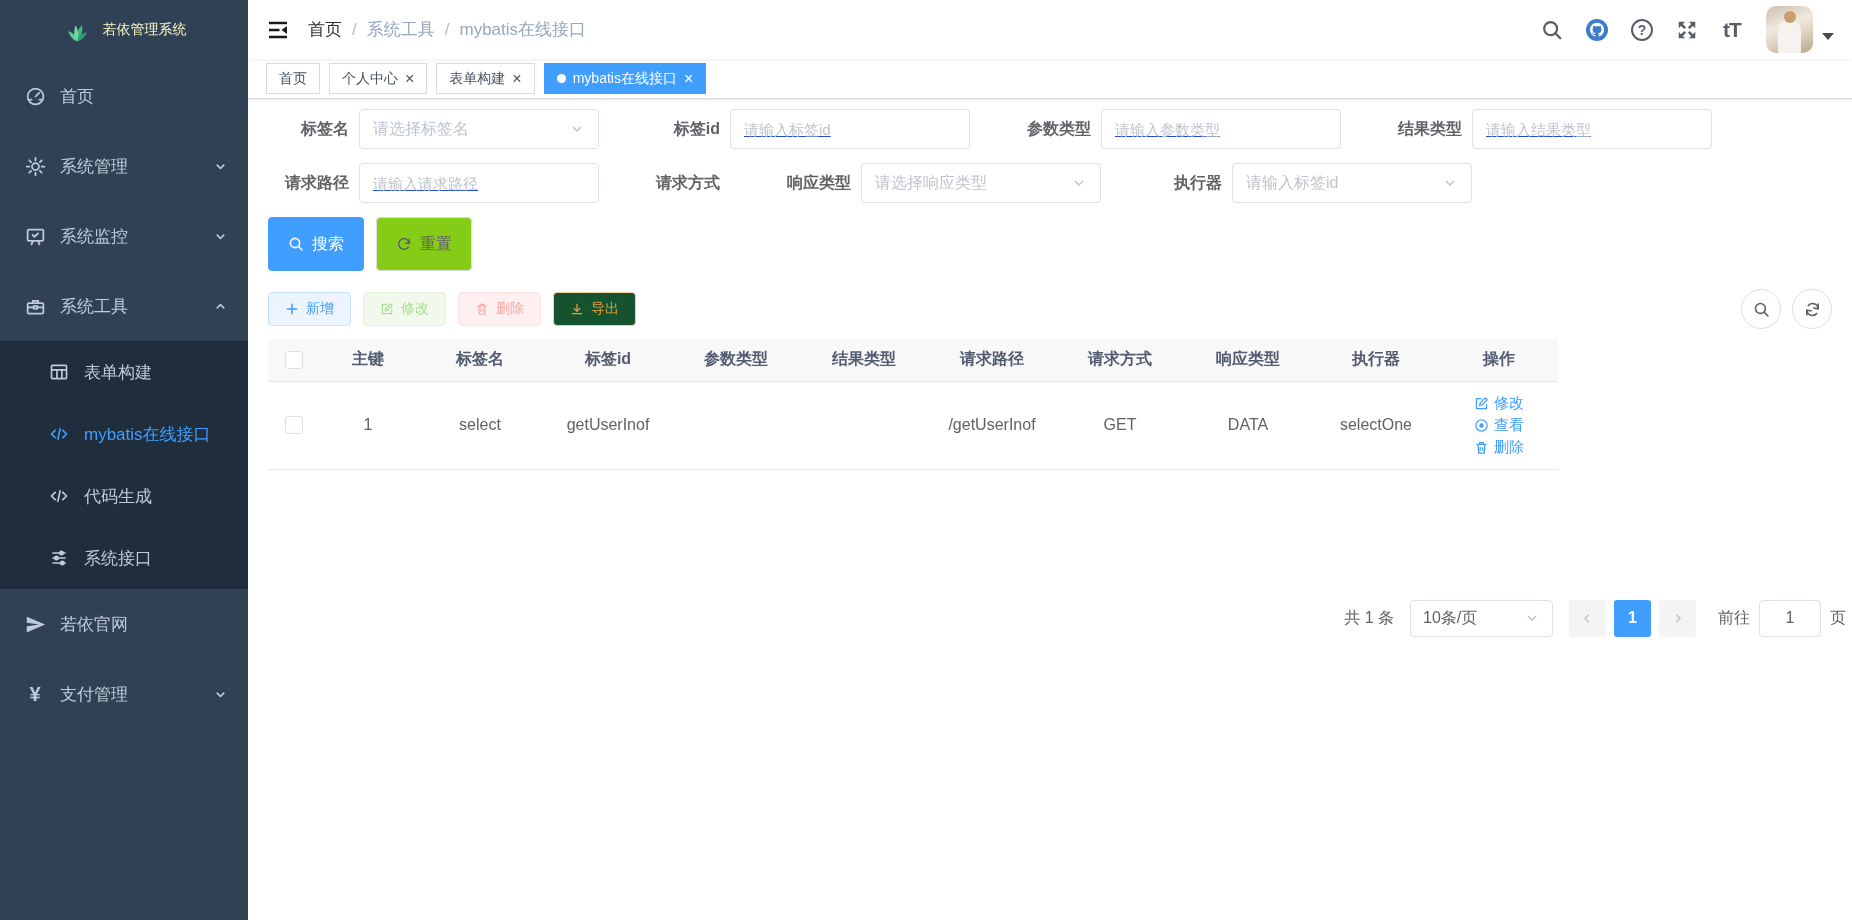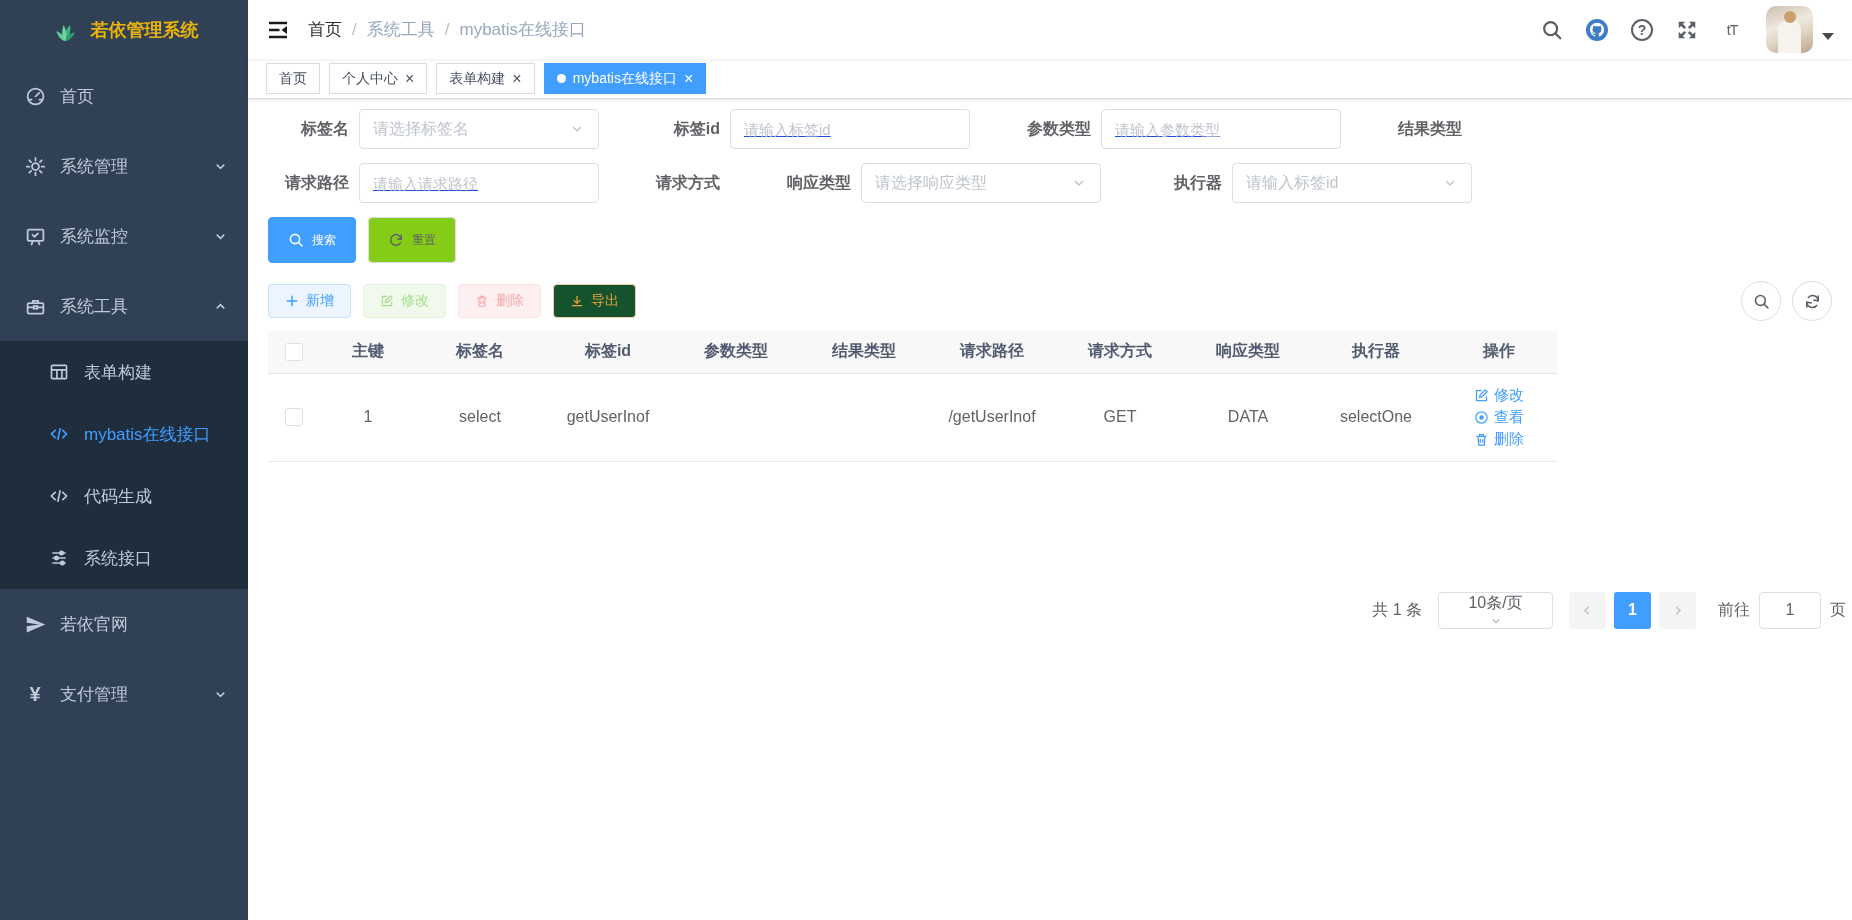--- a/index.html
+++ b/index.html
@@ -3,21 +3,21 @@
 <meta charset="utf-8">
 <style>
   * { margin:0; padding:0; box-sizing:border-box; }
   html,body { width:1852px; height:920px; overflow:hidden;
     font-family:"Liberation Sans","DejaVu Sans",sans-serif; background:#fff; }
   .app { display:flex; width:1852px; height:920px; }
 
   
   .sidebar { width:248px; height:920px; background:#304156; flex-shrink:0; }
   .logo { height:59px; display:flex; align-items:center; justify-content:center; gap:11px; }
-  .logo-title { color:#eab308; font-weight:bold; font-size:18px; }
+  .logo-title { color:#fef9c3; font-weight:normal; font-size:14px; }
   .menu { padding-top:2px; }
   .menu-item { height:70px; display:flex; align-items:center; padding:0 20px 0 24px;
     color:#bfcbd9; font-size:17px; position:relative; cursor:pointer; }
   .menu-item .mi-icon { width:22px; height:22px; margin-right:14px; flex-shrink:0;
     display:flex; align-items:center; justify-content:center; }
   .menu-item .chev { position:absolute; right:20px; }
   .submenu { background:#1f2d3d; }
   .submenu .menu-item { height:62px; padding-left:48px; }
   .menu-item.active { color:#409eff; }
   .yen-glyph { font-size:20px; font-weight:bold; }
@@ -31,21 +31,21 @@
   .hamburger { width:24px; height:24px; color:#1a1a1a; cursor:pointer; }
   .breadcrumb { margin-left:18px; font-size:17px; display:flex; align-items:center; gap:10px; }
   .bc-first { color:#303133; cursor:pointer; }
   .bc-sep { color:#b6bdc9; }
   .bc-rest { color:#97a8be; }
   .nav-right { margin-left:auto; display:flex; align-items:center; }
   .nav-ic { width:24px; height:24px; color:#5a5e66; margin-left:21px; cursor:pointer;
     display:flex; align-items:center; justify-content:center; }
   .help-circle { width:22px; height:22px; border:2px solid #5a5e66; border-radius:50%;
     font-size:14px; font-weight:bold; display:flex; align-items:center; justify-content:center; }
-  .fontsize { font-size:14px; font-weight:normal; letter-spacing:-1px; }
+  .fontsize { font-size:21px; font-weight:bold; letter-spacing:-1px; }
   .avatar { width:47px; height:47px; border-radius:10px; margin-left:22px; cursor:pointer;
     background:linear-gradient(160deg,#cdbfae 0%,#efe9df 40%,#e3d7c6 60%,#b9a58c 100%); position:relative; overflow:hidden; }
   .avatar:after { content:""; position:absolute; left:12px; top:14px; width:23px; height:40px;
     background:#f6f3ee; border-radius:10px 10px 0 0; }
   .avatar:before { content:""; position:absolute; left:18px; top:5px; width:12px; height:12px;
     background:#c99f6e; border-radius:50%; z-index:1; }
   .caret-down { width:0; height:0; border-left:6px solid transparent; border-right:6px solid transparent;
     border-top:7px solid #4a4a4a; margin:14px 0 0 9px; cursor:pointer; }
 
   
@@ -64,22 +64,22 @@
   .flabel { width:81px; text-align:right; margin-right:10px; font-weight:bold;
     color:#606266; font-size:16px; white-space:nowrap; }
   .control { width:240px; height:40px; border:1px solid #dcdfe6; border-radius:4px;
     display:flex; align-items:center; padding:0 13px; background:#fff; }
   .control input { border:none; outline:none; width:100%; font:inherit; font-size:15px; color:#1d4ed8; background:transparent;text-decoration:underline; }
   .control input::placeholder { color:#bfc4cc; }
   .sel-placeholder { color:#bfc4cc; font-size:16px; flex:1; }
   .sel-chev { color:#c0c4cc; width:16px; height:16px; }
 
   .btn-row { display:flex; align-items:center; margin:4px 0 18px 0; }
-  .btn { display:inline-flex; align-items:center; gap:8px; height:46px; padding:0 19px;
-    border-radius:4px; font-size:12px; cursor:pointer; border:1px solid transparent; }
+  .btn { display:inline-flex; align-items:center; gap:8px; height:54px; padding:0 19px;
+    border-radius:4px; font-size:16px; cursor:pointer; border:1px solid transparent; }
   .btn-primary { background:#409eff; border-color:#409eff; color:#fff; }
   .btn-plainwhite { background:#84cc16; border-color:#dcdfe6; color:#606266; margin-left:12px; }
 
   .toolbar { display:flex; align-items:center; margin-bottom:10px; }
   .btn-mini { display:inline-flex; align-items:center; gap:7px; height:34px; padding:0 16px;
     border-radius:4px; font-size:14px; cursor:pointer; border:1px solid; margin-right:12px; }
   .b-add { color:#409eff; background:#ecf5ff; border-color:#c6e2ff; }
   .b-edit { color:#a6dd8d; background:#f0f9eb; border-color:#e4f3da; cursor:not-allowed; }
   .b-del { color:#f7a8a8; background:#fef0f0; border-color:#fde2e2; cursor:not-allowed; }
   .b-exp { color:#e6a23c; background:#14532d; border-color:#f3d19e; }
@@ -94,22 +94,22 @@
     border-bottom:1px solid #e8eaec; background:#fff; }
   .cb { width:18px; height:18px; border:1px solid #dcdfe6; border-radius:3px; background:#fff;
     display:inline-block; vertical-align:middle; cursor:pointer; }
   .actions { display:flex; flex-direction:column; align-items:center; gap:3px; }
   .link { color:#409eff; font-size:15px; display:inline-flex; align-items:center; gap:5px; cursor:pointer; }
   .link svg { width:15px; height:15px; }
 
   .pagination { display:flex; align-items:center; justify-content:flex-end;
     margin-top:130px; margin-right:-14px; font-size:16px; color:#606266; white-space:nowrap; }
   .pg-total { margin-right:16px; }
-  .pg-size { width:115px; height:37px; border:1px solid #dcdfe6; border-radius:4px;
-    display:flex; align-items:center; padding:0 12px; color:#606266; font-size:15px; cursor:pointer;flex-direction:column; }
+  .pg-size { width:143px; height:37px; border:1px solid #dcdfe6; border-radius:4px;
+    display:flex; align-items:center; padding:0 12px; color:#606266; font-size:15px; cursor:pointer; }
   .pg-size .sel-placeholder { color:#606266; }
   .pg-btn { width:37px; height:37px; border-radius:3px; background:#f4f4f5; color:#c0c4cc;
     display:flex; align-items:center; justify-content:center; margin-left:16px; cursor:pointer; }
   .pg-cur { width:37px; height:37px; border-radius:3px; background:#409eff; color:#fff;
     font-weight:bold; display:flex; align-items:center; justify-content:center; margin-left:8px; cursor:pointer; }
   .pg-btn.next { margin-left:8px; }
   .pg-goto { margin-left:22px; }
   .pg-input { width:62px; height:37px; border:1px solid #dcdfe6; border-radius:4px;
     text-align:center; font:inherit; color:#606266; margin:0 9px; outline:none; }
   svg { display:block; }
@@ -335,20 +335,23 @@
           </div>
         </div>
         <div class="fgroup">
           <span class="flabel">参数类型</span>
           <div class="control">
             <input placeholder="请输入参数类型" style="">
           </div>
         </div>
         <div class="fgroup">
           <span class="flabel">结果类型</span>
+          <div class="control">
+            <input placeholder="请输入结果类型" style="">
+          </div>
         </div>
       </div>
 
       <div class="form-row">
         <div class="fgroup">
           <span class="flabel">请求路径</span>
           <div class="control">
             <input placeholder="请输入请求路径" style="">
           </div>
         </div>

